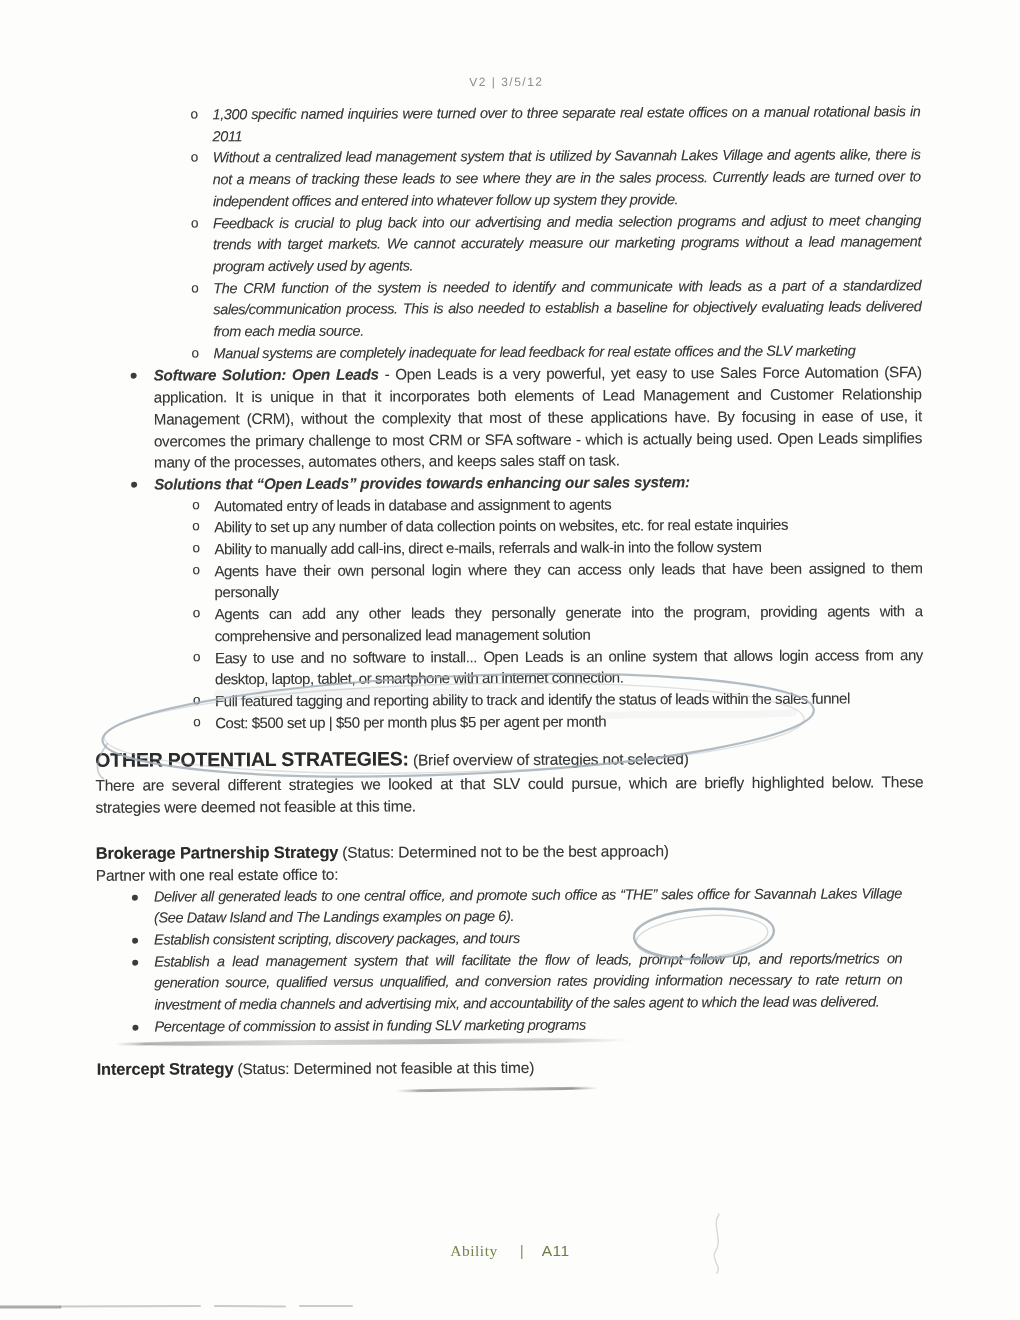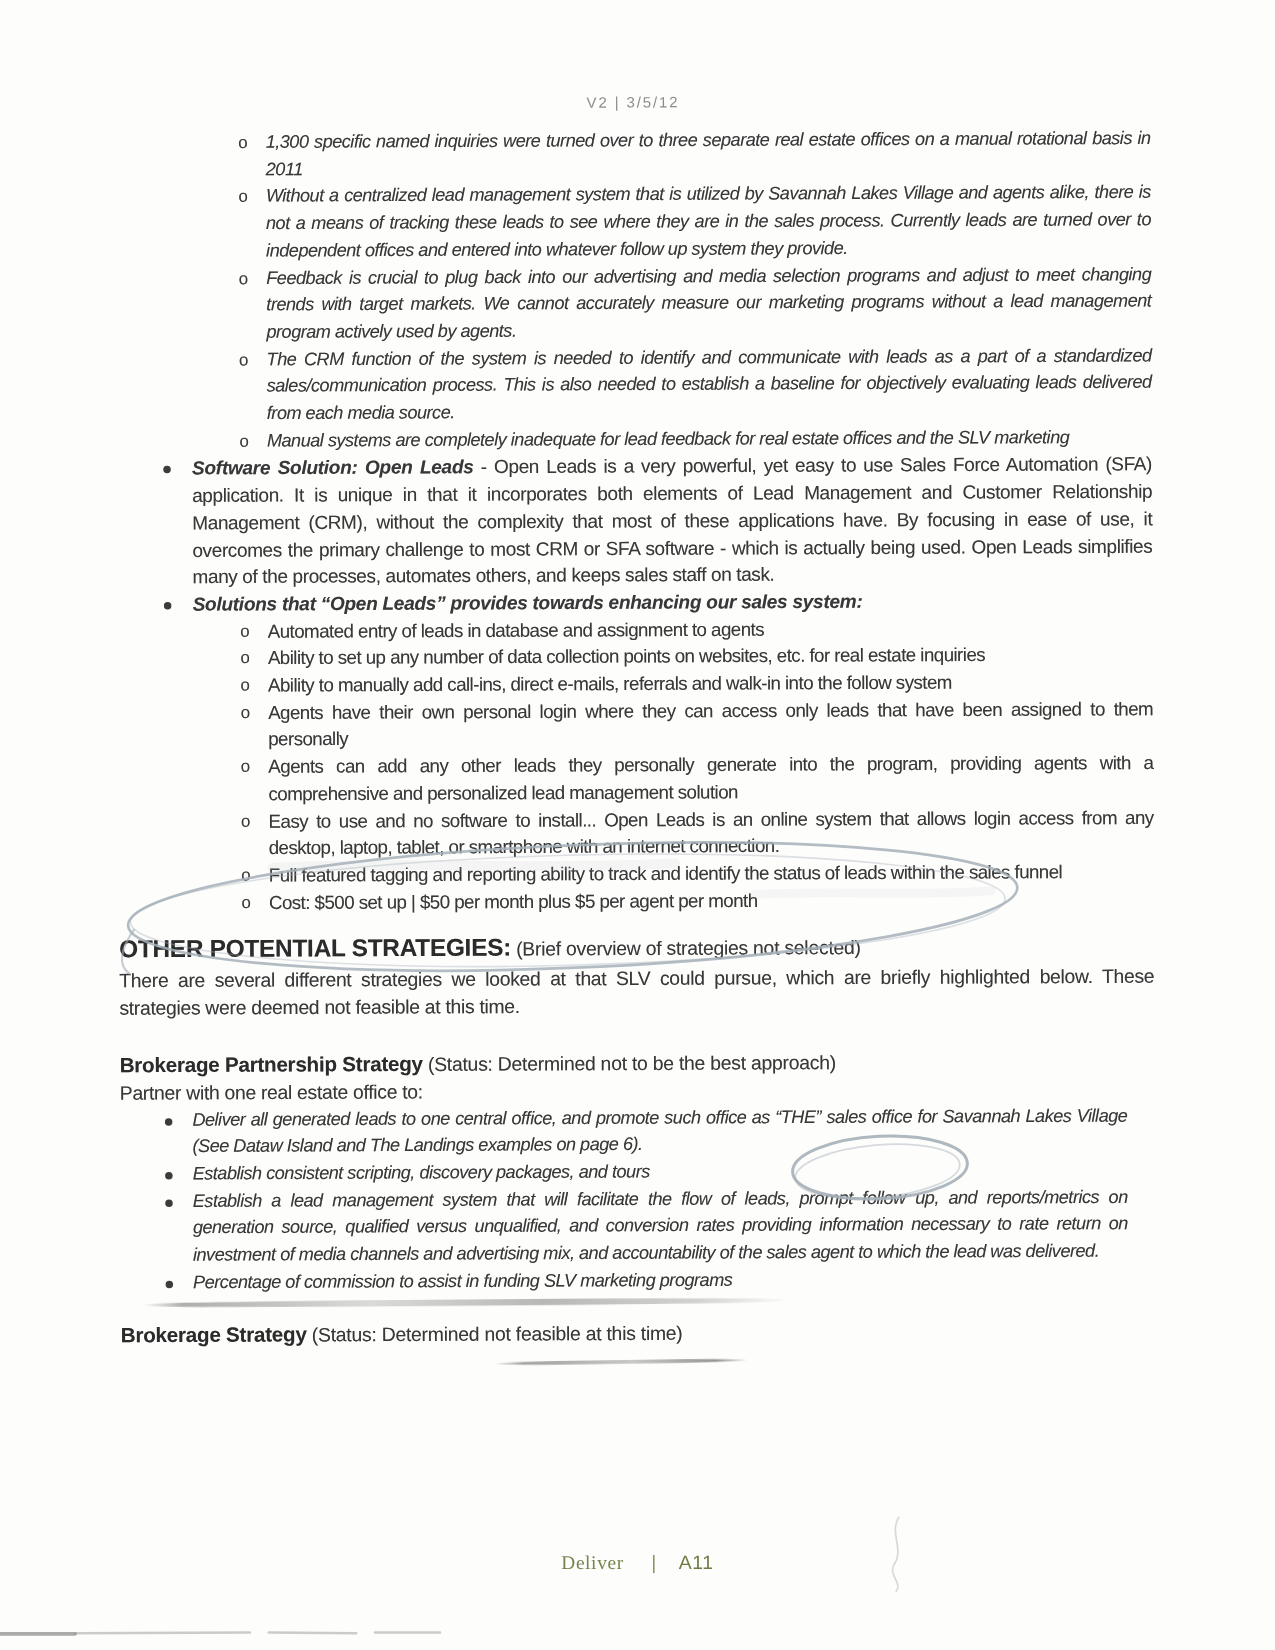--- a/index.html
+++ b/index.html
@@ -139,33 +139,33 @@
       <div class="intro-line">Partner with one real estate office to:</div>
 
       <ul class="disc-list">
 
       <li class="b-li1">Deliver all generated leads to one central office, and promote such office as “THE” sales office for Savannah Lakes Village (See Dataw Island and The Landings examples on page 6).</li>
           <li class="b-li1">Establish consistent scripting, discovery packages, and tours</li>
           <li class="b-li1">Establish a lead management system that will facilitate the flow of leads, prompt follow up, and reports/metrics on generation source, qualified versus unqualified, and conversion rates providing information necessary to rate return on investment of media channels and advertising mix, and accountability of the sales agent to which the lead was delivered.</li>
           <li class="b-li1">Percentage of commission to assist in funding SLV marketing programs</li>
         </ul>
 
-      <div class="subheading intercept"><span class="h2b">Brokerage Strategy</span><span class="h2s">  (Status:  Determined not feasible at this time)</span></div>
+      <div class="subheading intercept"><span class="h2b">Intercept Strategy</span><span class="h2s">  (Status:  Determined not feasible at this time)</span></div>
 
     </div>
   </div>
 
   <svg class="annot-svg" style="left:630px;top:905px;width:190px;height:64px;" viewBox="0 0 190 64">
     <ellipse class="pencil" cx="74" cy="29" rx="70" ry="25" transform="rotate(-3 74 29)" stroke-width="2.4" opacity="0.9"></ellipse>
     <ellipse class="pencil-2" cx="72" cy="32" rx="66" ry="21" transform="rotate(-5 72 32)" stroke-width="1.4" opacity="0.45"></ellipse>
   </svg>
 
   <svg class="annot-svg" style="left:0;top:0;width:1020px;height:1320px;" viewBox="0 0 1020 1320">
     <path class="pencil" d="M719,1214 C 711,1226 724,1240 715,1252 C 711,1261 722,1266 717,1273" stroke-width="1.4" opacity="0.45"></path>
     <path class="graphite" d="M0,1307 L60,1307" stroke-width="3" opacity="0.75"></path>
     <path class="graphite" d="M60,1306.5 L200,1306 M215,1306 L285,1306.5 M300,1306 L352,1306" stroke-width="2" opacity="0.45"></path>
   </svg>
 
   <div class="footer">
-    <span class="f-app">Deliver</span><span class="f-sep">|</span><span class="f-num">A11</span>
+    <span class="f-app">Ability</span><span class="f-sep">|</span><span class="f-num">A11</span>
   </div>
 
 </div>
 
 </body></html>

